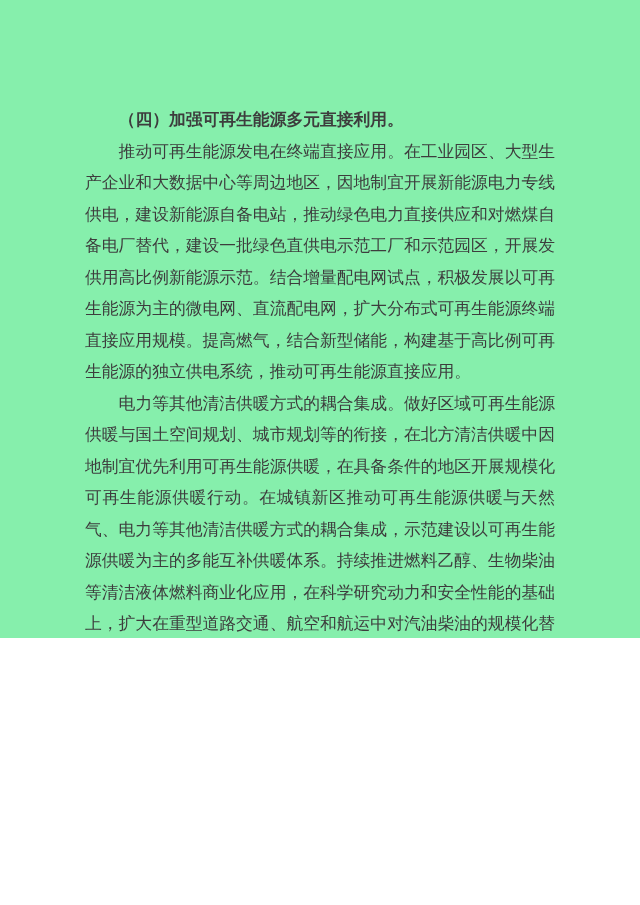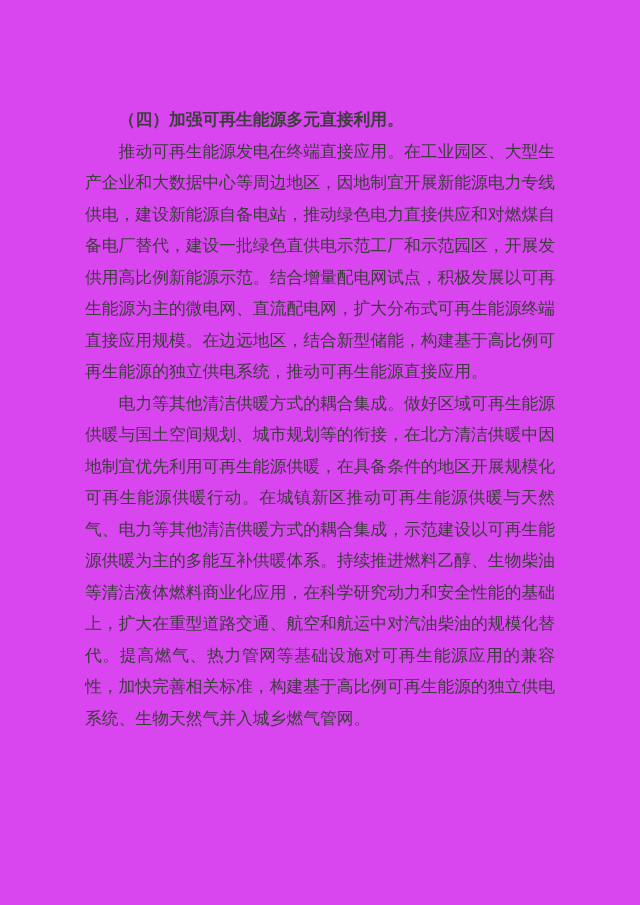--- a/index.html
+++ b/index.html
@@ -3,22 +3,22 @@
 <meta charset="utf-8">
 <style>
   html, body {
     margin: 0;
     padding: 0;
     background: #ffffff;
   }
   .page {
     position: relative;
     width: 640px;
-    height: 905px;
-    background: #d946ef;
+    height: 638px;
+    background: #86efac;
     overflow: hidden;
     font-family: "Liberation Serif", "DejaVu Serif", serif;
     color: #3d3d3d;
   }
   .content {
     position: absolute;
     left: 85px;
     top: 104px;
     width: 470px;
   }
@@ -51,21 +51,21 @@
   }
 </style>
 </head>
 <body>
 
 <div class="page">
   <div class="content">
     <p class="section-heading">（四）加强可再生能源多元直接利用。</p>
 
     <p class="para-1">
-      <span class="para-lead">推动可再生能源发电在终端直接应用。</span><span>在工业园区、大型生产企业和大数据中心等周边地区，因地制宜开展新能源电力专线供电，建设新能源自备电站，推动绿色电力直接供应和对燃煤自备电厂替代，建设一批绿色直供电示范工厂和示范园区，开展发供用高比例新能源示范。结合增量配电网试点，积极发展以可再生能源为主的微电网、直流配电网，扩大分布式可再生能源终端直接应用规模。在边远地区，结合新型储能，构建基于高比例可再生能源的独立供电系统，推动可再生能源直接应用。</span>
+      <span class="para-lead">推动可再生能源发电在终端直接应用。</span><span>在工业园区、大型生产企业和大数据中心等周边地区，因地制宜开展新能源电力专线供电，建设新能源自备电站，推动绿色电力直接供应和对燃煤自备电厂替代，建设一批绿色直供电示范工厂和示范园区，开展发供用高比例新能源示范。结合增量配电网试点，积极发展以可再生能源为主的微电网、直流配电网，扩大分布式可再生能源终端直接应用规模。提高燃气，结合新型储能，构建基于高比例可再生能源的独立供电系统，推动可再生能源直接应用。</span>
     </p>
 
     <p class="para-2">
       <span class="para-lead">电力等其他清洁供暖方式的耦合集成。</span><span>做好区域可再生能源供暖与国土空间规划、城市规划等的衔接，在北方清洁供暖中因地制宜优先利用可再生能源供暖，在具备条件的地区开展规模化可再生能源供暖行动。在城镇新区推动可再生能源供暖与天然气、电力等其他清洁供暖方式的耦合集成，示范建设以可再生能源供暖为主的多能互补供暖体系。持续推进燃料乙醇、生物柴油等清洁液体燃料商业化应用，在科学研究动力和安全性能的基础上，扩大在重型道路交通、航空和航运中对汽油柴油的规模化替代。提高燃气、热力管网等基础设施对可再生能源应用的兼容性，加快完善相关标准，构建基于高比例可再生能源的独立供电系统、生物天然气并入城乡燃气管网。</span>
     </p>
 
   </div>
 
 </div>
 

